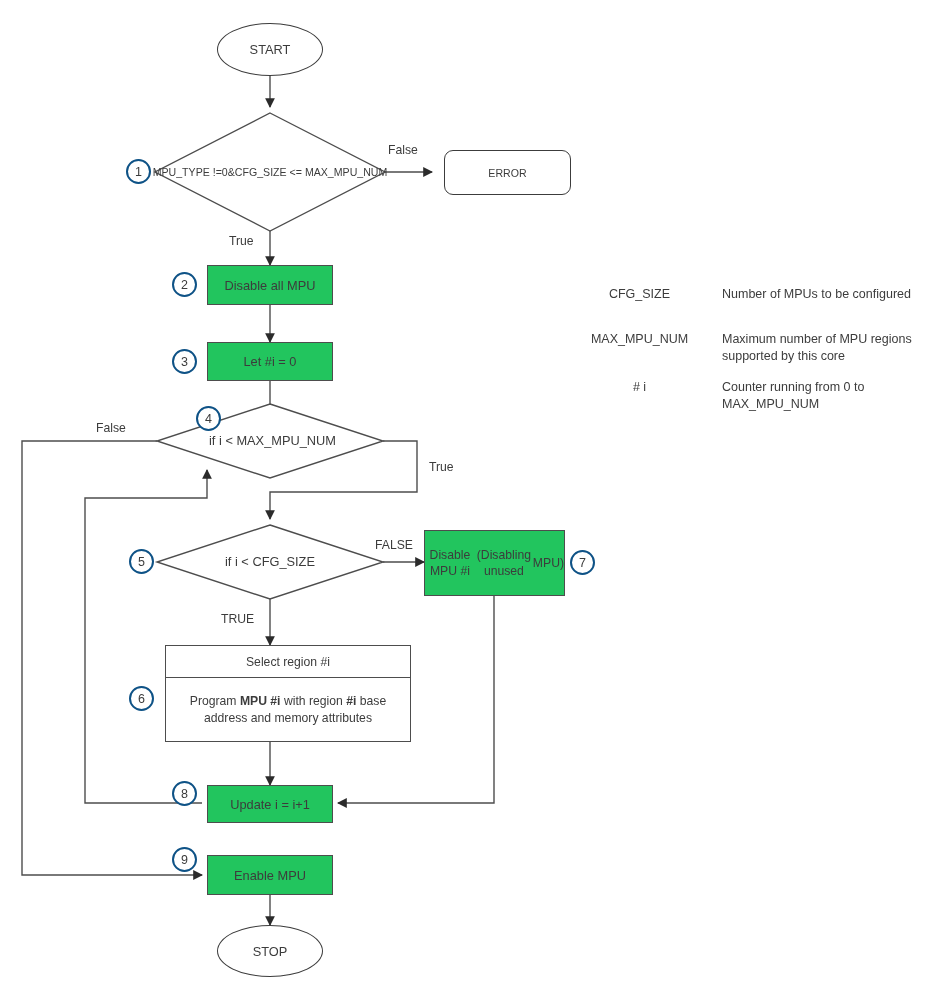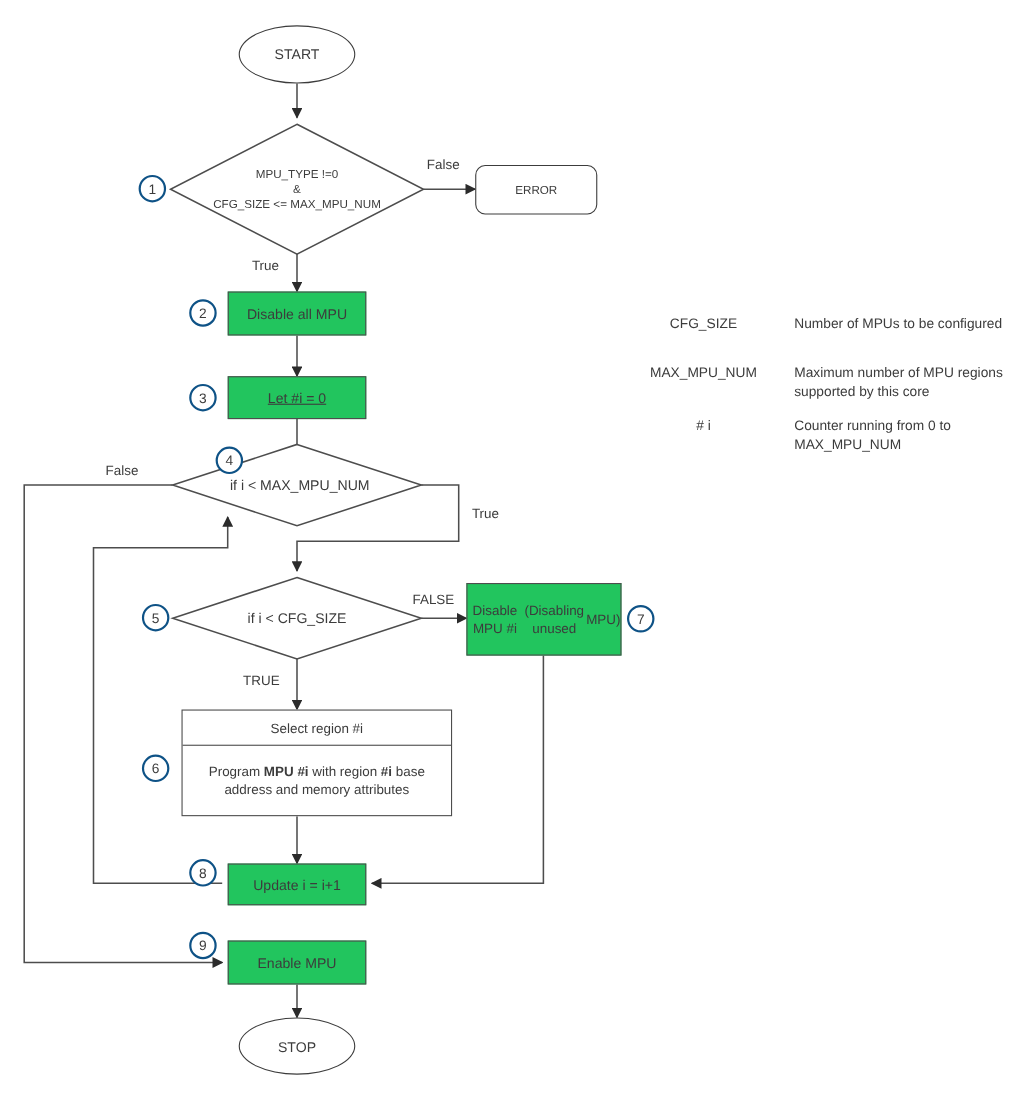--- a/index.html
+++ b/index.html
@@ -186,47 +186,47 @@
       <path d="M 202 803 L 85 803 L 85 498 L 207 498 L 207 470" marker-end="url(#arw)"></path>
 
       <path d="M 270 895 L 270 925" marker-end="url(#arw)"></path>
     </g>
   </svg>
 
   <div class="node term" style="left:217px; top:23px; width:106px; height:53px;">
     <span class="fs-125">START</span>
   </div>
 
-  <div class="diamond-label fs-11" style="left:150px; top:142px; width:240px; height:62px; flex-direction:column;">
+  <div class="diamond-label fs-11" style="left:150px; top:142px; width:240px; height:62px; ">
     <span>MPU_TYPE !=0</span>
     <span>&amp;</span>
     <span>CFG_SIZE &lt;= MAX_MPU_NUM</span>
   </div>
   <div class="badge" style="left:126px; top:159px;">
     <span>1</span>
   </div>
   <div class="edge-label fs-12" style="left:388px; top:143px;">
     <span>False</span>
   </div>
   <div class="edge-label fs-12" style="left:229px; top:234px;">
     <span>True</span>
   </div>
 
-  <div class="node proc-round" style="left:432px; top:150px; width:111px; height:45px;">
+  <div class="node proc-round" style="left:444px; top:150px; width:127px; height:45px;">
     <span class="fs-11">ERROR</span>
   </div>
 
   <div class="node proc" style="left:207px; top:265px; width:126px; height:40px;">
     <span class="fs-125">Disable all MPU</span>
   </div>
   <div class="badge" style="left:172px; top:272px;">
     <span>2</span>
   </div>
 
-  <div class="node proc" style="left:207px; top:342px; width:126px; height:39px;text-decoration:underline;">
+  <div class="node proc" style="left:207px; top:342px; width:126px; height:39px;">
     <span class="fs-125">Let #i = 0</span>
   </div>
   <div class="badge" style="left:172px; top:349px;">
     <span>3</span>
   </div>
 
   <div class="diamond-label fs-125" style="left:175px; top:428px; width:195px; height:26px;">
     <span>if i &lt;  MAX_MPU_NUM</span>
   </div>
   <div class="badge" style="left:196px; top:406px;">

